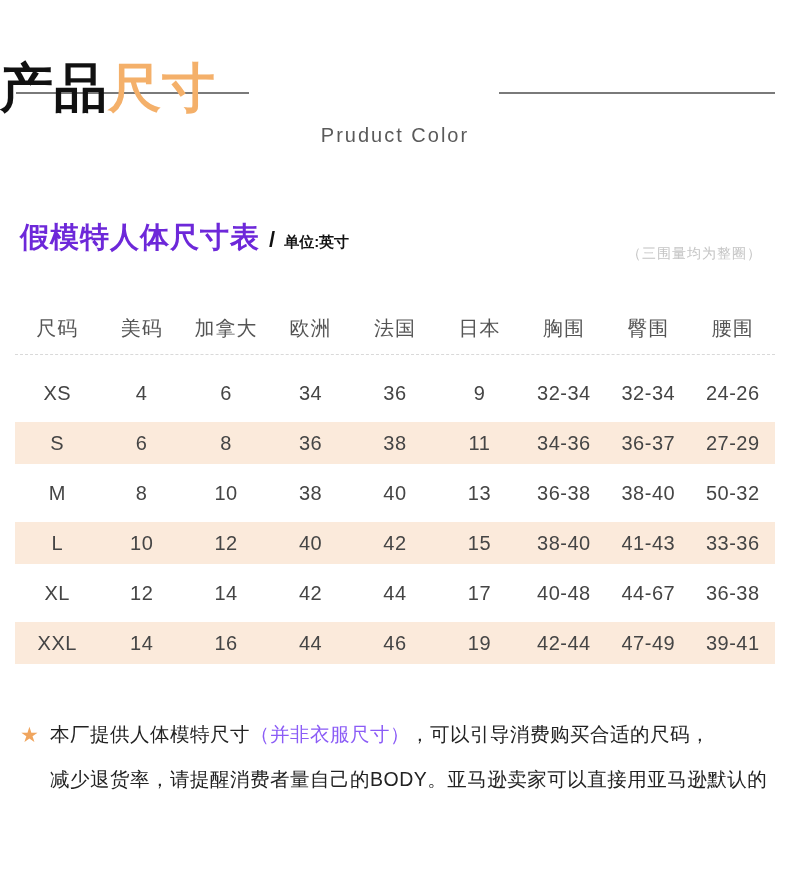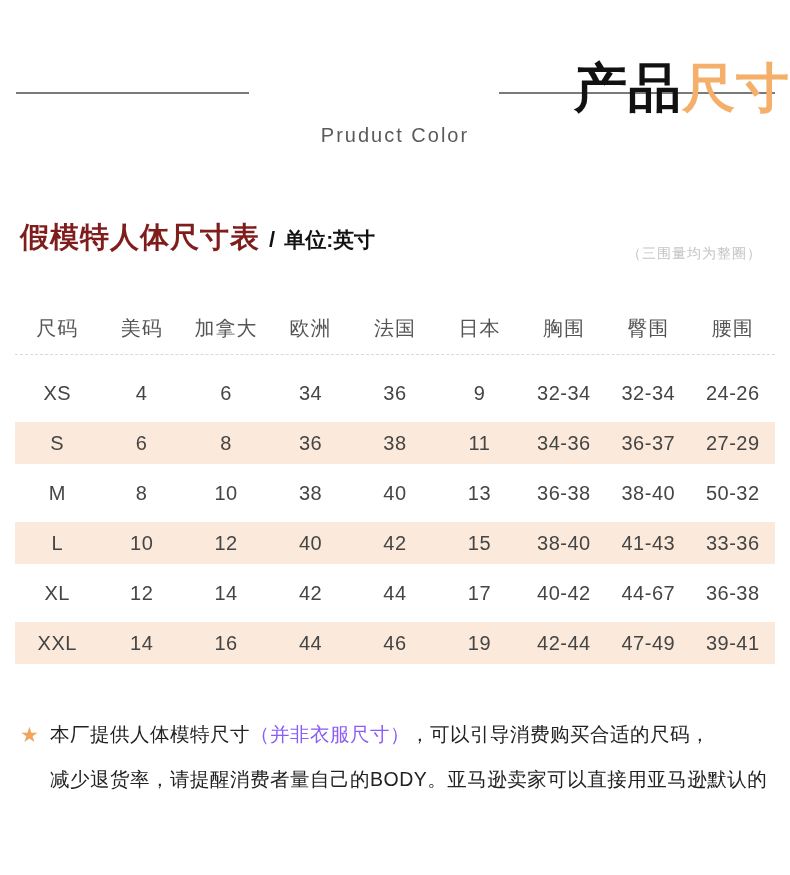--- a/index.html
+++ b/index.html
@@ -3,31 +3,31 @@
 <meta charset="utf-8">
 <style>
   html,body{margin:0;padding:0;background:#ffffff;}
   body{font-family:"Liberation Sans","DejaVu Sans",sans-serif;}
   #page{position:relative;width:790px;height:875px;background:#fff;overflow:hidden;margin:0 auto;}
 
   
   .hline{position:absolute;height:2px;background:#7a7a7a;}
   .hline.left{left:16px;top:92px;width:233px;}
   .hline.right{left:499px;top:92px;width:276px;}
-  .main-title{position:absolute;left:0;top:56px;width:100%;text-align:right;
+  .main-title{position:absolute;left:0;top:56px;width:100%;text-align:left;
     font-size:53px;font-weight:700;line-height:64px;letter-spacing:1px;color:#111;}
   .main-title .accent{color:#f4b06a;}
   .subtitle{position:absolute;left:0;top:124px;width:100%;text-align:center;
     font-size:20px;color:#5a5a5a;letter-spacing:2px;}
 
   
   .section-head{position:absolute;left:20px;top:218px;display:flex;align-items:baseline;gap:9px;}
-  .section-head .big{font-size:29px;font-weight:700;color:#7f1d1d;letter-spacing:1px;}
+  .section-head .big{font-size:29px;font-weight:700;color:#6d28d9;letter-spacing:1px;}
   .section-head .slash{font-size:22px;font-weight:700;color:#111;}
-  .section-head .unit{font-size:21px;font-weight:700;color:#111;}
+  .section-head .unit{font-size:15px;font-weight:700;color:#111;}
   .section-note{position:absolute;right:28px;top:245px;font-size:14px;color:#c5c5c5;letter-spacing:1px;margin-left:45px;}
 
   
   .size-table{position:absolute;left:15px;top:302px;width:760px;}
   .thead{display:grid;grid-template-columns:repeat(9,1fr);height:52px;align-items:center;
     border-bottom:1px dashed #d9d9d9;}
   .thead .hcell{text-align:center;font-size:20px;color:#555555;letter-spacing:1px;}
   .tbody{margin-top:13px;}
   .trow{display:grid;grid-template-columns:repeat(9,1fr);height:50px;align-items:center;}
   .trow.highlight{background:#fbeadb;background-clip:content-box;padding:4px 0;box-sizing:border-box;}
@@ -118,21 +118,21 @@
         <div class="cell">33-36</div>
       </div>
 
       <div class="trow">
         <div class="cell">XL</div>
         <div class="cell">12</div>
         <div class="cell">14</div>
         <div class="cell">42</div>
         <div class="cell">44</div>
         <div class="cell">17</div>
-        <div class="cell">40-42</div>
+        <div class="cell">40-48</div>
         <div class="cell">44-67</div>
         <div class="cell">36-38</div>
       </div>
 
       <div class="trow highlight">
         <div class="cell">XXL</div>
         <div class="cell">14</div>
         <div class="cell">16</div>
         <div class="cell">44</div>
         <div class="cell">46</div>

